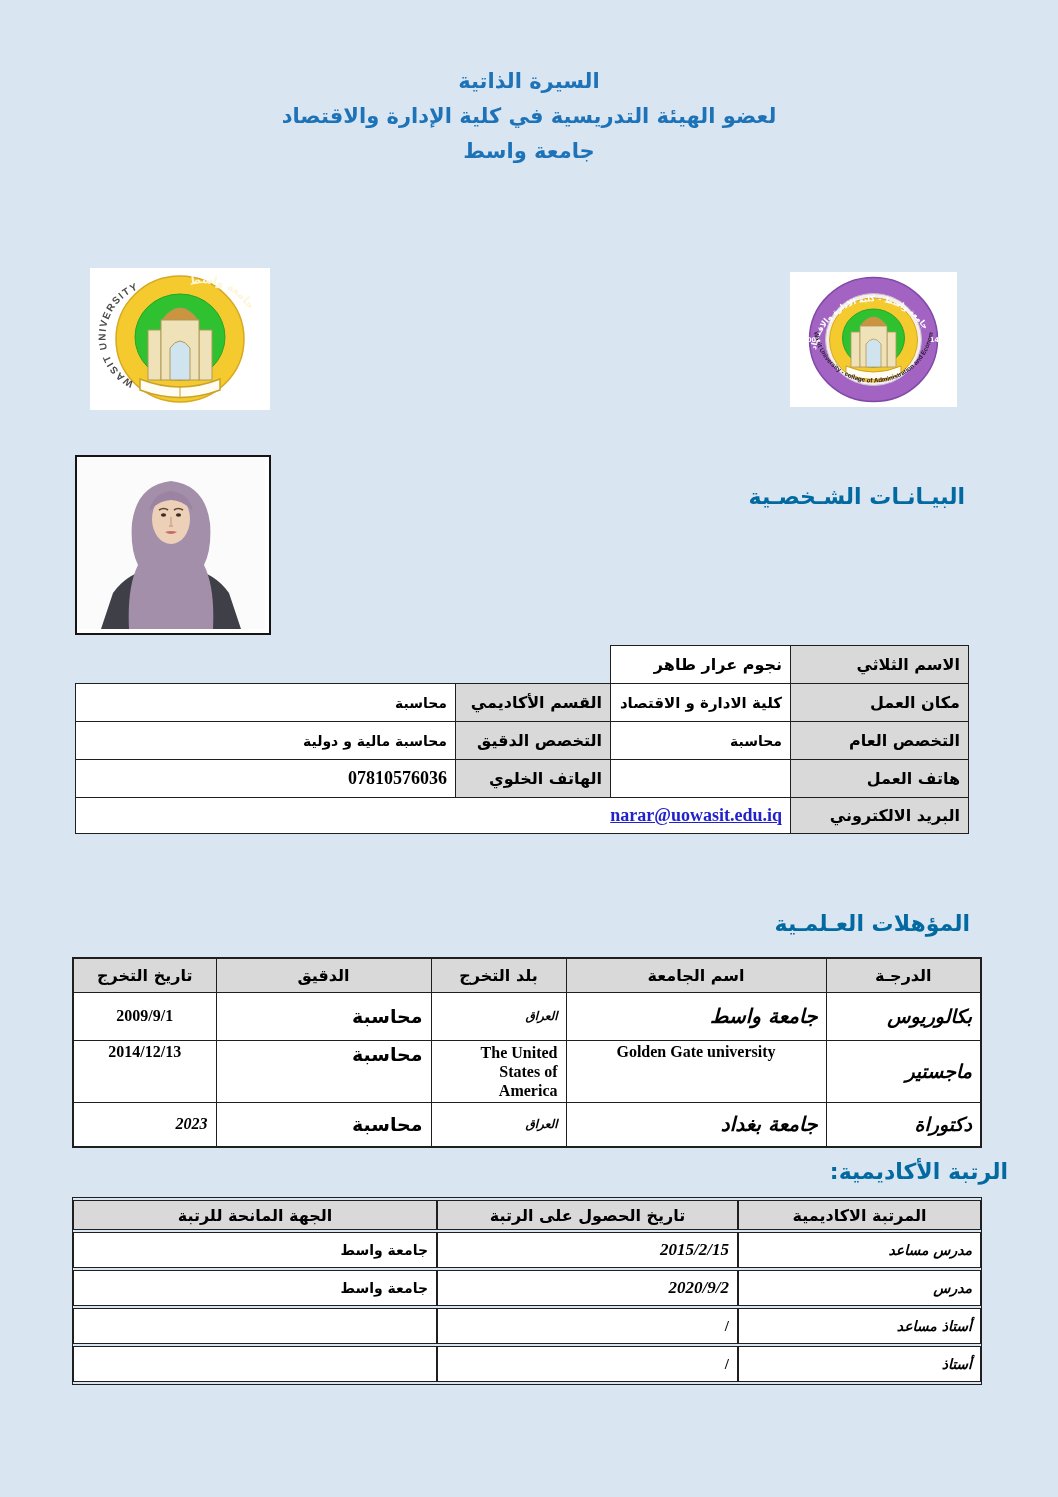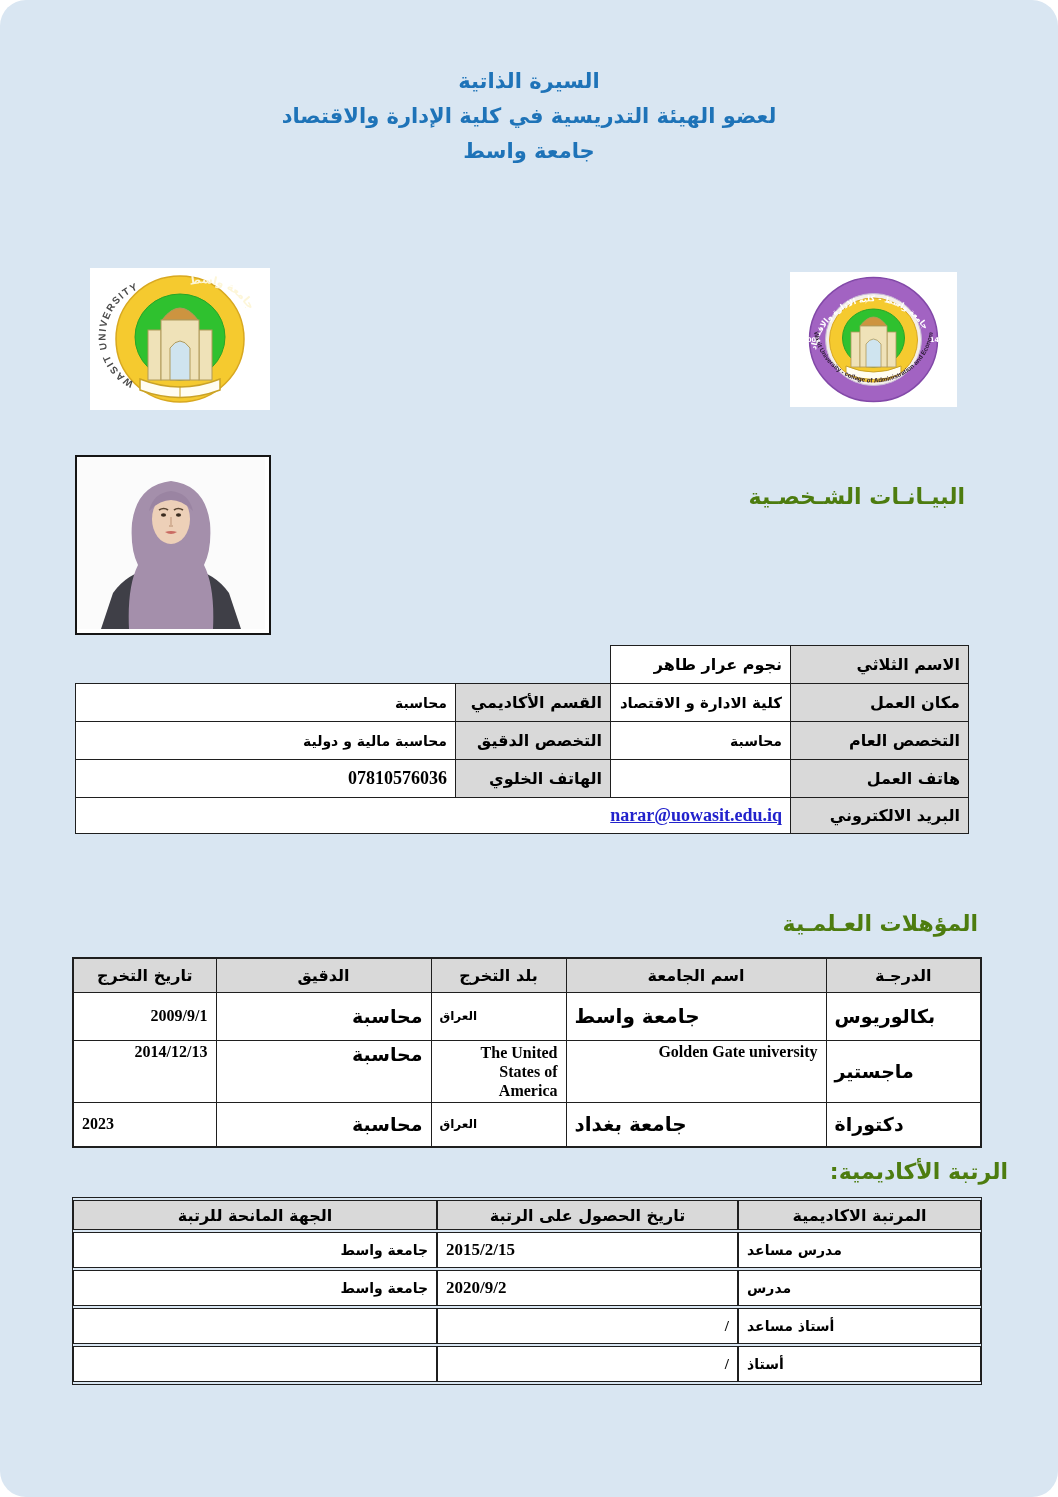--- a/index.html
+++ b/index.html
@@ -1,39 +1,39 @@
 <!DOCTYPE html>
 <html lang="ar"><head>
 <meta charset="utf-8">
 <style>
   html,body{margin:0;padding:0;}
   .page{position:relative;width:1058px;height:1497px;background:#d9e6f2;
-        font-family:"DejaVu Sans",sans-serif;overflow:hidden;border-radius:26px;}
+        font-family:"DejaVu Sans",sans-serif;overflow:hidden;}
   
   .title-block{position:absolute;top:64px;left:0;width:100%;text-align:center;
         color:#1e73b8;font-weight:bold;font-size:21px;line-height:35px;direction:rtl;}
   
   .logo-box{position:absolute;background:#fff;}
   .logo-left{left:90px;top:268px;width:180px;height:142px;}
   .logo-right{left:790px;top:272px;width:167px;height:135px;}
   .photo-box{position:absolute;left:75px;top:455px;width:192px;height:176px;
         background:#fff;border:2px solid #151515;}
   
-  .section-heading{position:absolute;color:#4d7c0f;font-weight:bold;font-size:22px;direction:rtl;white-space:nowrap;}
+  .section-heading{position:absolute;color:#0369a1;font-weight:bold;font-size:22px;direction:rtl;white-space:nowrap;}
   #h-personal{top:484px;right:93px;}
-  #h-qual{top:911px;right:80px;}
+  #h-qual{top:911px;right:88px;}
   #h-rank{top:1159px;right:50px;}
   
   table{border-collapse:collapse;direction:rtl;table-layout:fixed;}
   td,th{border:1.5px solid #1f1f1f;padding:2px 8px;color:#000;overflow:hidden;vertical-align:middle;}
   .lbl{background:#d9d9d9;font-weight:bold;font-size:16px;text-align:right;line-height:1.35;}
   .hdr{background:#d9d9d9;font-weight:bold;font-size:16px;text-align:center;}
   .val{background:#fff;font-weight:bold;text-align:right;}
   .ghost{border:none;background:transparent;}
-  .c{text-align:left;}.r{text-align:right;}.l{text-align:right;}
+  .c{text-align:right;font-style:italic;}.r{text-align:right;}.l{text-align:center;}
   .serif{font-family:"Liberation Serif",serif;}
   .ltr{direction:ltr;}
   .fs12{font-size:12px;}.fs14{font-size:14px;}.fs15{font-size:15px;}.fs16{font-size:16px;}
   .fs17{font-size:17px;}.fs18{font-size:18px;padding-left:43px;}.fs19{font-size:19px;}.fs20{font-size:20px;}
   #t-personal{position:absolute;left:75px;top:645px;width:893px;}
   #t-qual{position:absolute;left:72px;top:957px;width:908px;border:2px solid #1f1f1f;}
   #t-rank{position:absolute;left:72px;top:1197px;width:908px;
           border-collapse:separate;border-spacing:0 2px;border:1.5px solid #1f1f1f;}
   #t-rank td,#t-rank th{border:1.5px solid #1f1f1f;}
   .usa-cell{line-height:1.2;}

